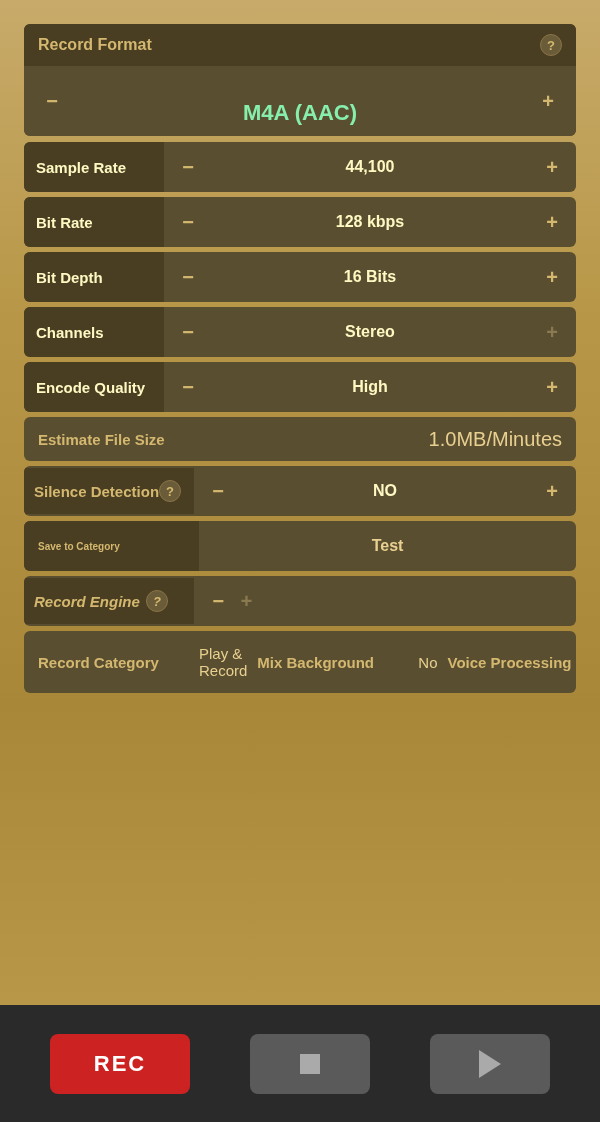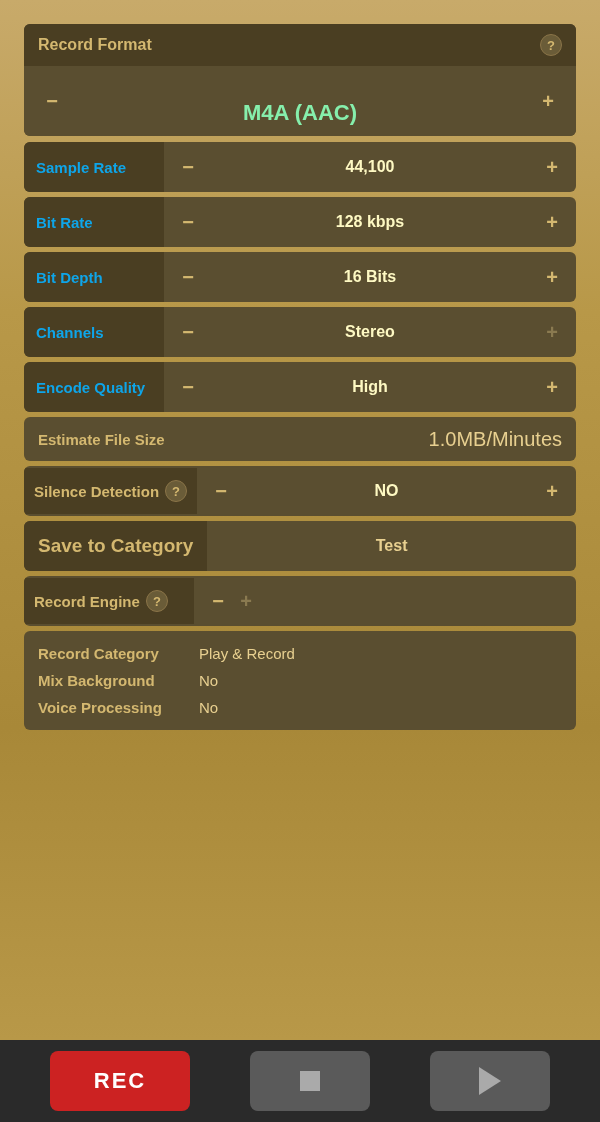--- a/index.html
+++ b/index.html
@@ -91,21 +91,21 @@
       align-items: center;
       background: #5a4e30;
       border-radius: 6px;
       margin-bottom: 5px;
       overflow: hidden;
       min-height: 50px;
     }
 
     .setting-label {
       background: #4a3e22;
-      color: #0ea5e9;
+      color: #fef9c3;
       font-size: 15px;
       font-weight: bold;
       padding: 12px 12px;
       min-width: 140px;
       max-width: 140px;
       align-self: stretch;
       display: flex;
       align-items: center;
     }
 
@@ -159,39 +159,38 @@
     }
 
     .silence-label-section {
       background: #4a3e22;
       color: #d4b870;
       font-size: 15px;
       font-weight: bold;
       padding: 12px 10px;
       display: flex;
       align-items: center;
-      gap: 6px;
       min-width: 170px;
     }
 
     
     .save-row {
       display: flex;
       align-items: center;
       background: #5a4e30;
       border-radius: 6px;
       margin-bottom: 5px;
       min-height: 50px;
       overflow: hidden;
     }
 
     .save-label {
       background: #4a3e22;
       color: #d4b870;
-      font-size: 19px;
+      font-size: 10px;
       font-weight: bold;
       padding: 12px 14px;
       min-width: 175px;
       align-self: stretch;
       display: flex;
       align-items: center;
     }
 
     .save-value {
       flex: 1;
@@ -203,20 +202,21 @@
 
     
     .engine-row {
       display: flex;
       align-items: center;
       background: #5a4e30;
       border-radius: 6px;
       margin-bottom: 5px;
       min-height: 50px;
       overflow: hidden;
+      font-style: italic;
     }
 
     .engine-label-section {
       background: #4a3e22;
       color: #d4b870;
       font-size: 15px;
       font-weight: bold;
       padding: 12px 10px;
       display: flex;
       align-items: center;
@@ -224,21 +224,21 @@
       min-width: 170px;
     }
 
     
     .info-box {
       background: #5a4e30;
       border-radius: 6px;
       margin-bottom: 5px;
       padding: 14px 14px;
       display: flex;
-      flex-direction: column;
+      flex-direction: row;
       gap: 10px;
     }
 
     .info-row {
       display: flex;
       align-items: center;
       gap: 16px;
     }
 
     .info-key {
@@ -248,21 +248,21 @@
       min-width: 145px;
     }
 
     .info-val {
       color: #e8d090;
       font-size: 15px;
     }
 
     
     .bottom-bar {
-      height: 82px;
+      height: 117px;
       background: #2a2a2a;
       display: flex;
       align-items: center;
       justify-content: space-around;
       padding: 0 20px;
     }
 
     .rec-button {
       background: #cc2222;
       color: white;

